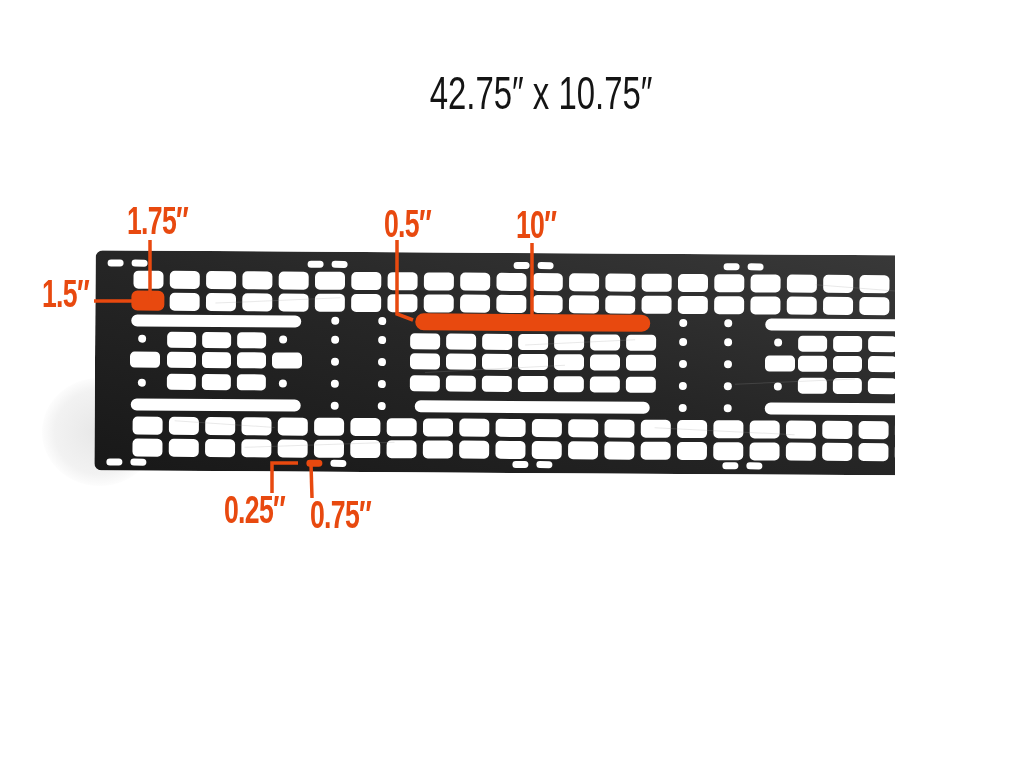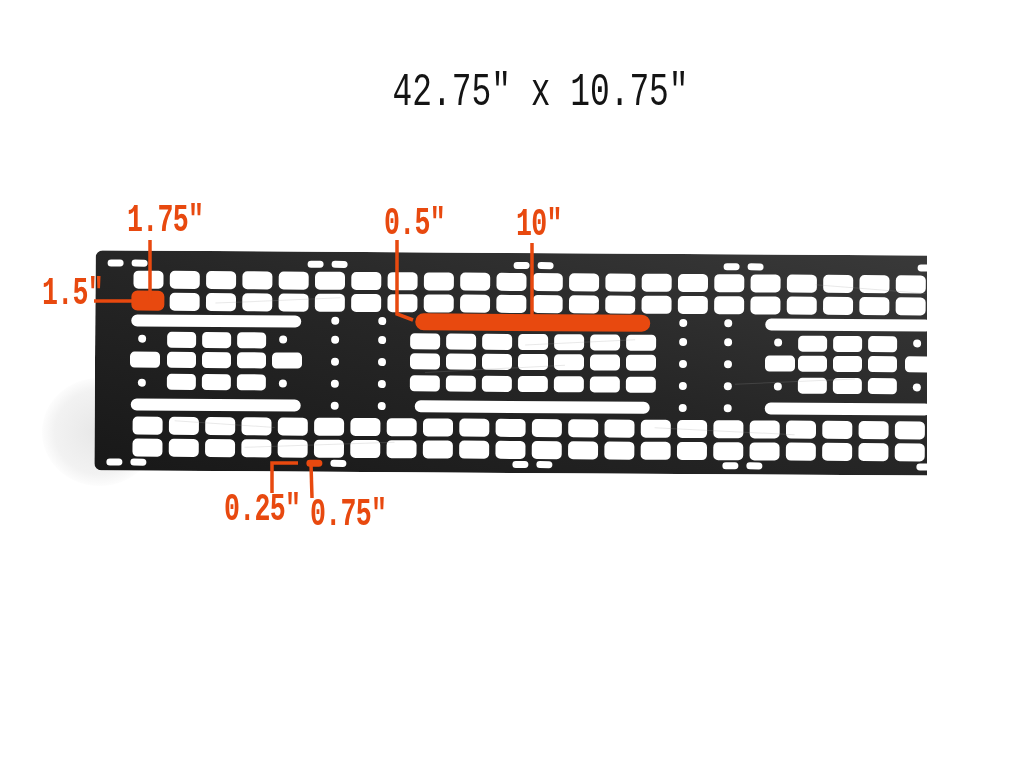--- a/index.html
+++ b/index.html
@@ -1,20 +1,19 @@
 <!DOCTYPE html>
 <html style="--accent: #e8490f;"><head>
 <meta charset="utf-8">
 <style>
   html,body{margin:0;padding:0;background:#ffffff;}
   .stage{
     position:relative;width:895px;height:768px;overflow:hidden;
     background:#ffffff;
-    font-family:Liberation Mono, monospace;
-    padding-left:32px;
+    font-family:Liberation Sans, sans-serif;
   }
   .page-title{
     position:absolute;left:0;top:38px;width:1024px;
     text-align:center;padding-left:58px;box-sizing:border-box;
     font-size:47px;font-weight:400;color:#141414;line-height:1;
     white-space:nowrap;
   }
   .page-title .squeeze{
     display:inline-block;transform:scaleX(.70);transform-origin:center top;
     letter-spacing:0px;

